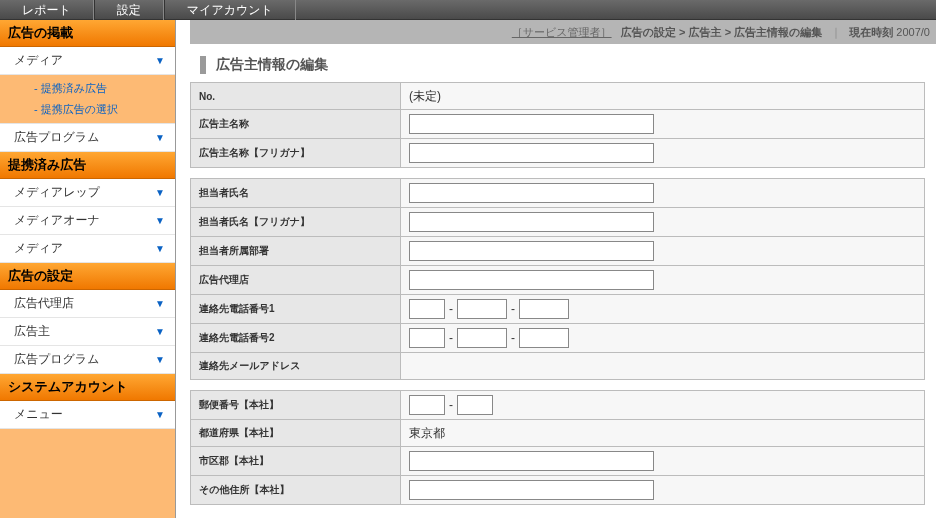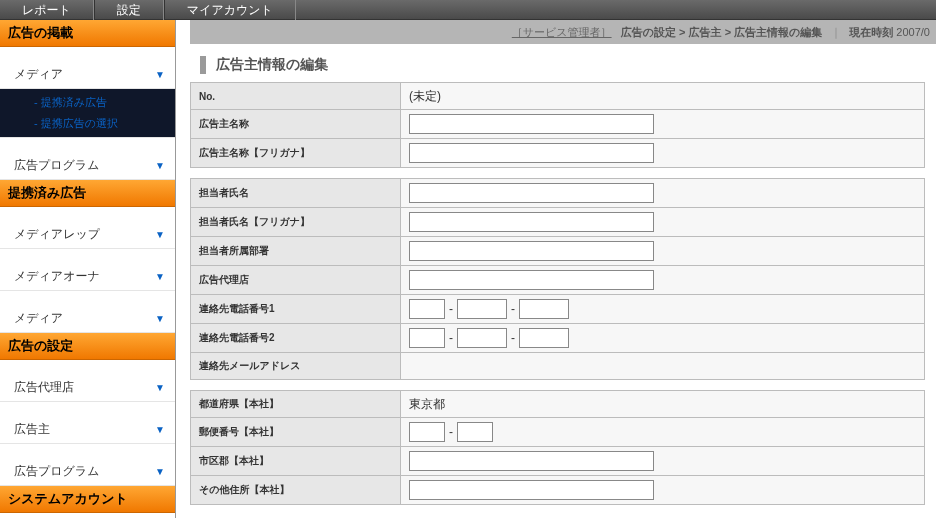--- a/index.html
+++ b/index.html
@@ -5,26 +5,26 @@
 * { box-sizing: border-box; margin: 0; padding: 0; }
 body { font-family: "MS PGothic", "Hiragino Kaku Gothic Pro", Meiryo, sans-serif; font-size: 12px; color: #333; background: #fff; width: 936px; height: 522px; overflow: hidden; }
 
 
 .topnav { background: #5a5a5a; background: linear-gradient(#6a6a6a,#4a4a4a); height: 20px; display: flex; align-items: center; border-bottom:1px solid #333; }
 .topnav-item { color: #fff; padding: 0 22px; height:24px; line-height:24px; font-size: 12px; cursor: pointer; border-right:1px solid #888; border-left:1px solid #333;}
 .topnav-item:first-child{border-left:none;}
 
 
 .layout { display: flex; height: calc(522px - 24px); }
-.sidebar { width: 176px; border-right:1px solid #999; background:#0f172a; }
+.sidebar { width: 176px; border-right:1px solid #999; background:#fdba74; }
 .main { flex:1; display:flex; flex-direction:column; background:#fff; padding-left:14px;}
 
 
 .side-header { background:#ff8c00; background:linear-gradient(#ffa733,#f07800); color:#000; font-weight:bold; font-size:13px; padding:4px 8px; border-bottom:1px solid #cc6600; }
-.side-item { display:flex; justify-content:space-between; align-items:center; padding:19px 10px 5px 14px; color:#333; border-bottom:1px solid #e5e5e5; cursor:pointer; background:#fff; }
+.side-item { display:flex; justify-content:space-between; align-items:center; padding:5px 10px 5px 14px; color:#333; border-bottom:1px solid #e5e5e5; cursor:pointer; background:#fff; }
 .side-item .arrow { color:#0a62c4; font-size:10px;}
 .side-sub { padding:3px 10px 3px 22px; color:#0a62c4; cursor:pointer; font-size:11px; }
 .side-sub-wrap{ border-bottom:1px solid #e5e5e5; padding:3px 12px;}
 
 
 .crumb-bar { background:#b5b5b5; height:24px; line-height:24px; color:#555; font-size:11px; text-align:right; padding:0 6px 0 10px; border-left:0; overflow:hidden; white-space:nowrap; }
 .crumb-bar .svc{ color:#666;text-decoration:underline;}
 .crumb-bar .link{ color:#555; font-weight:bold;}
 .crumb-bar .sep{ margin:0 5px; color:#888;}
 
@@ -175,30 +175,30 @@
         <tr>
           <th>連絡先メールアドレス</th>
           <td></td>
         </tr>
       </tbody>
         </table>
 
       <table class="form-tbl">
         <tbody>
             <tr>
-          <th>都道府県【本社】</th>
-          <td class="static">東京都</td>
-        </tr>
-        <tr>
           <th>郵便番号【本社】</th>
           <td>
             <input class="txt s" style=""><span class="phone-sep">-</span><input class="txt s" style="">
           </td>
         </tr>
         <tr>
+          <th>都道府県【本社】</th>
+          <td class="static">東京都</td>
+        </tr>
+        <tr>
           <th>市区郡【本社】</th>
           <td><input class="txt w" style=""></td>
         </tr>
         <tr>
           <th>その他住所【本社】</th>
           <td><input class="txt w" style=""></td>
         </tr>
       </tbody>
         </table>
 

